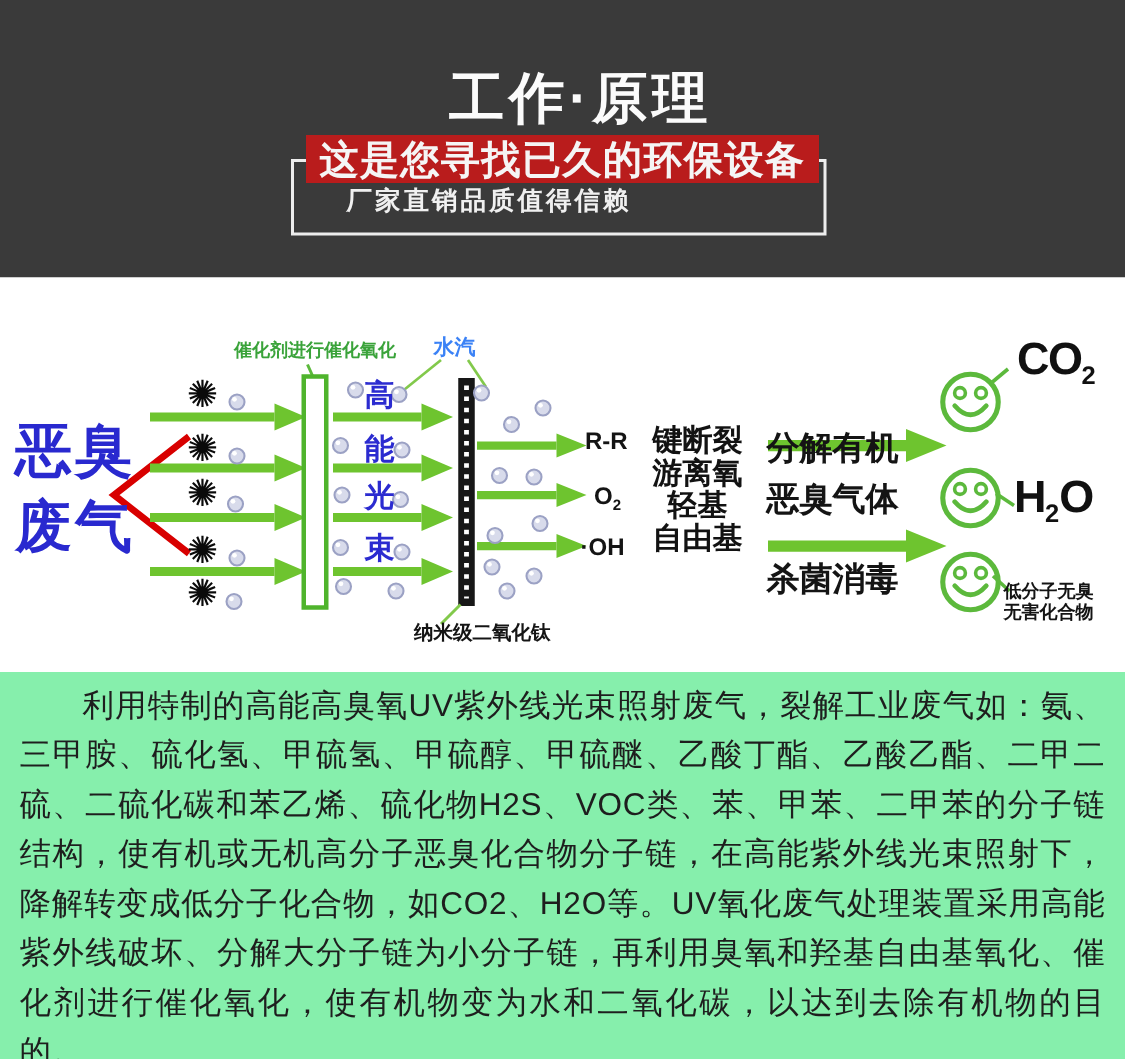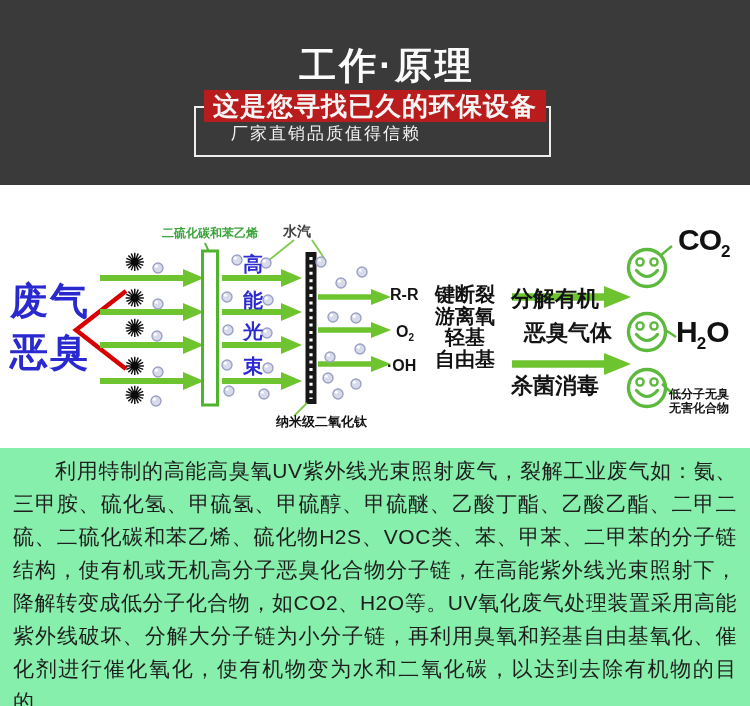--- a/index.html
+++ b/index.html
@@ -9,48 +9,48 @@
   
   .hero{position:absolute;left:0;top:0;width:750px;height:185px;background:#3a3a3a;}
   .hero-title{position:absolute;left:0;top:24px;width:750px;margin:12px;text-align:center;
               color:#fbfbfb;font-size:37px;line-height:60px;font-weight:bold;letter-spacing:3px;}
   .hero-box{position:absolute;left:194px;top:106px;width:353px;height:47px;
             border:2px solid #ededed;}
   .hero-subtitle{position:absolute;left:50%;top:90px;transform:translateX(-50%);
                  background:#b91c1c;padding:0 9px;color:#f5f5f5;font-size:26px;
                  line-height:32px;font-weight:600;letter-spacing:1px;white-space:nowrap;z-index:2;}
   .hero-tagline{position:absolute;left:0;top:123px;width:652px;text-align:center;
-                color:#f0f0f0;font-size:17px;line-height:22px;font-weight:400;letter-spacing:2px;}
+                color:#f0f0f0;font-size:17px;line-height:22px;font-weight:700;letter-spacing:2px;}
 
   
   .diagram{position:absolute;left:0;top:185px;width:750px;height:263px;background:#fff;}
   .diagram svg{position:absolute;left:0;top:0;}
   .dlabel{position:absolute;white-space:nowrap;}
   .lamp-label{left:150px;top:40px;width:120px;text-align:center;color:#3aa33a;
               font-size:12px;font-weight:bold;}
-  .vapor-label{left:283px;top:38px;width:40px;text-align:left;color:#404040;
+  .vapor-label{left:283px;top:38px;width:40px;text-align:center;color:#3b82f6;
                font-size:14px;font-weight:bold;}
   .inlet-label{left:10px;top:91px;color:#2929cf;font-size:38px;line-height:51px;
                font-weight:bold;letter-spacing:2px;text-align:center;}
   .beam-char{left:240px;width:26px;text-align:center;color:#2b2bd0;
              font-size:20px;line-height:20px;font-weight:bold;}
   .sparkle{position:absolute;left:122px;width:26px;text-align:center;color:#0a0a0a;
            font-size:25px;line-height:26px;font-family:"DejaVu Sans",sans-serif;}
   .tio2-label{left:276px;top:228px;color:#141414;font-size:13px;font-weight:bold;}
   .chem{color:#141414;font-size:16px;font-weight:bold;line-height:18px;}
   .chem sub{font-size:10px;}
   .chem-rr{left:390px;top:101px;}
   .chem-o2{left:396px;top:138px;}
   .chem-oh{left:387px;top:172px;}
   .radicals{left:420px;top:99px;width:90px;text-align:center;color:#121212;
             font-size:20px;line-height:21.5px;font-weight:bold;}
   .proc{left:505px;width:100px;text-align:center;color:#141414;font-size:22px;
         line-height:22px;font-weight:bold;}
   .proc-1{top:103px;}
-  .proc-2{top:137px;margin-left:13px;}
+  .proc-2{top:137px;}
   .proc-3{top:190px;}
   .product{color:#111;font-size:30px;line-height:32px;font-weight:bold;letter-spacing:-1px;}
   .product sub{font-size:17px;letter-spacing:0;}
   .product-co2{left:678px;top:39px;}
   .product-h2o{left:676px;top:131px;}
   .product-note{left:669px;top:203px;color:#141414;font-size:12px;line-height:13.5px;
                 font-weight:bold;text-align:left;}
 
   
   .description{position:absolute;left:0;top:448px;width:750px;height:258px;background:#86efac;}
@@ -206,26 +206,26 @@
         </g>
       </g>
     </svg>
 
     <span class="sparkle" style="top:65px">✺</span>
     <span class="sparkle" style="top:101px">✺</span>
     <span class="sparkle" style="top:131px">✺</span>
     <span class="sparkle" style="top:169px">✺</span>
     <span class="sparkle" style="top:198px">✺</span>
 
-    <div class="dlabel lamp-label">二硫化碳和苯乙烯</div>
+    <div class="dlabel lamp-label">催化剂进行催化氧化</div>
     <div class="dlabel vapor-label">水汽</div>
 
     <div class="dlabel inlet-label">
+      <div>恶臭</div>
       <div>废气</div>
-      <div>恶臭</div>
     </div>
 
     <div class="dlabel beam-char" style="top:69px">高</div>
     <div class="dlabel beam-char" style="top:105px">能</div>
     <div class="dlabel beam-char" style="top:136px">光</div>
     <div class="dlabel beam-char" style="top:171px">束</div>
 
     <div class="dlabel tio2-label">纳米级二氧化钛</div>
 
     <div class="dlabel chem chem-rr"><span>R-R</span></div>

